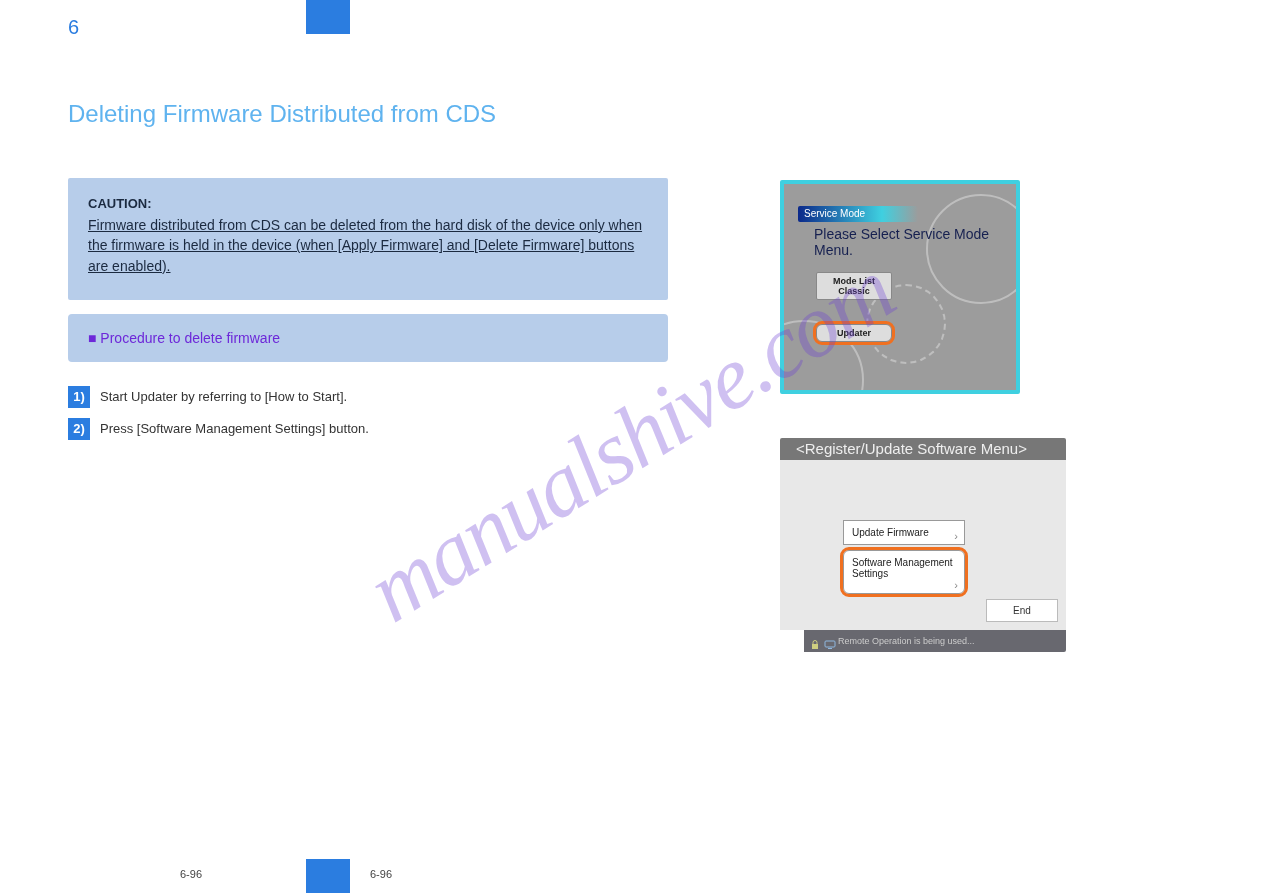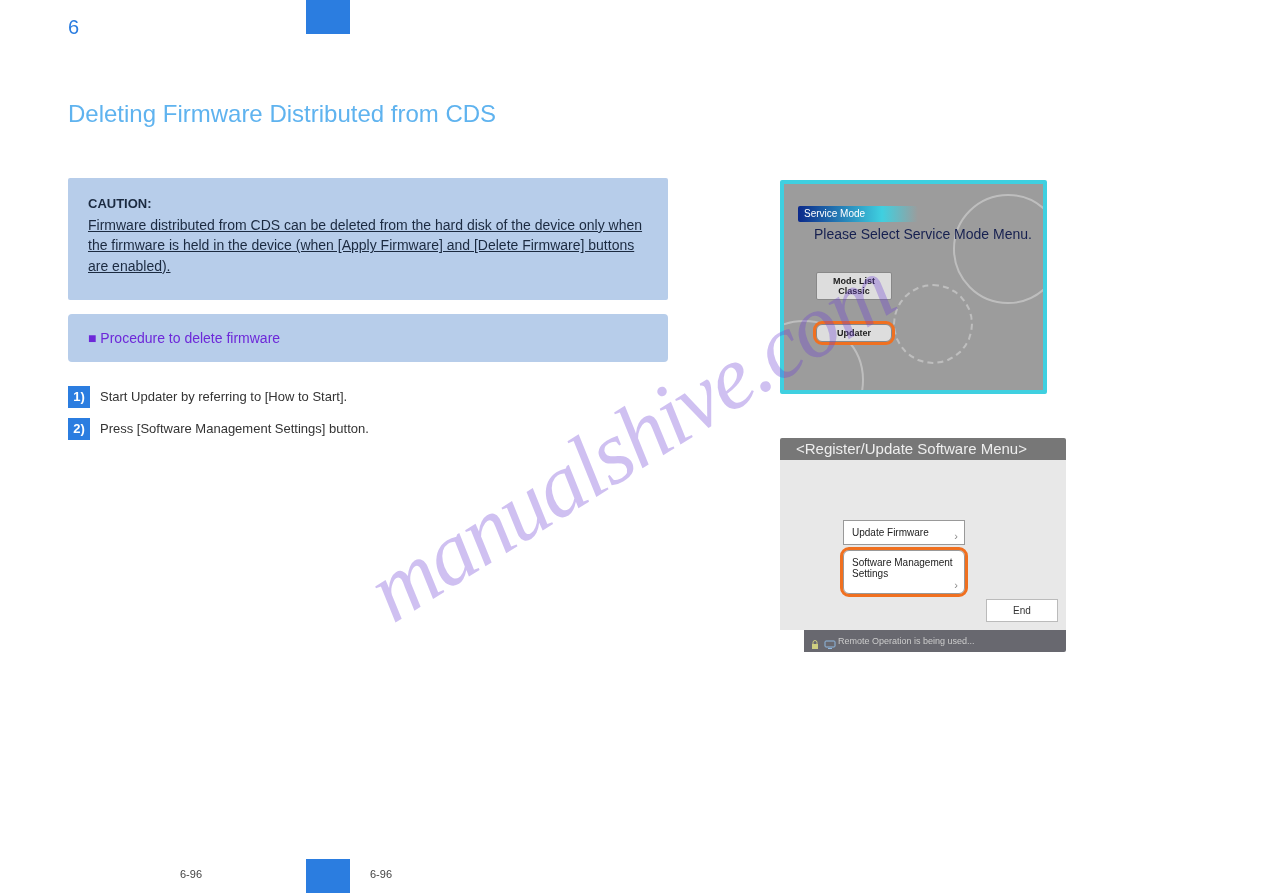--- a/index.html
+++ b/index.html
@@ -108,21 +108,21 @@
     padding-top: 3px;
   }
   .right-figs {
     position: absolute;
     left: 780px;
     top: 180px;
     width: 300px;
   }
   
   .fig1 {
-    width: 267px;
+    width: 240px;
     height: 214px;
     border: 4px solid #3fd0e0;
     background: #15803d;
     position: relative;
     border-radius: 2px;
     overflow: hidden;
     margin-bottom: 44px;
   }
   .gearbg {
     position: absolute;

